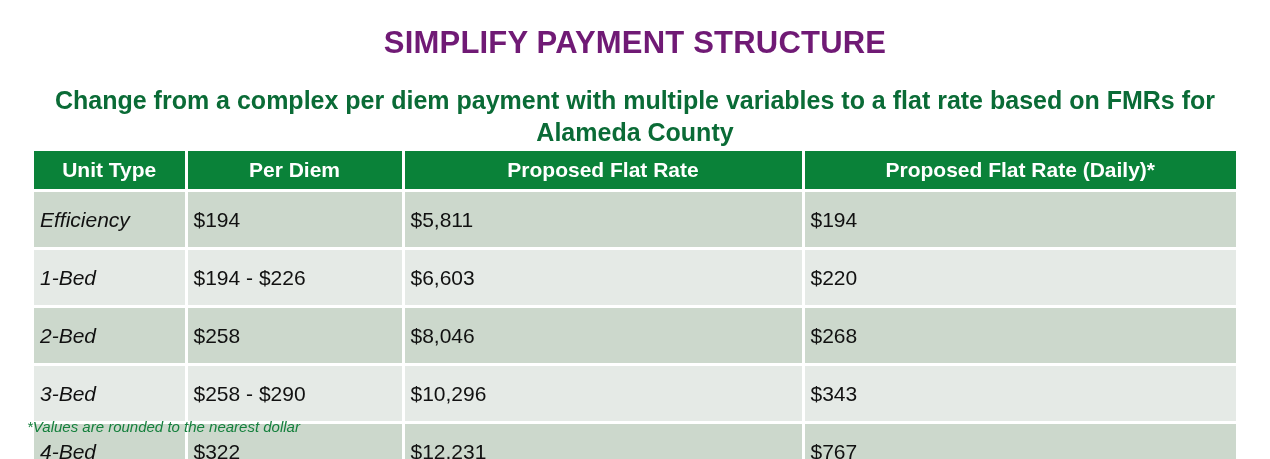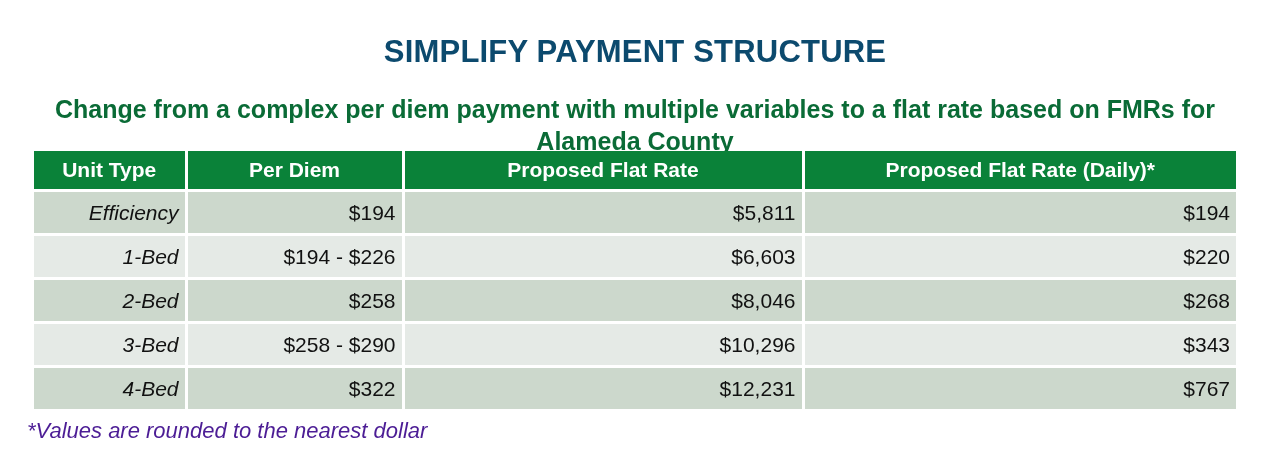--- a/index.html
+++ b/index.html
@@ -25,24 +25,24 @@
   .title-block {
     position: absolute;
     left: 0;
     top: 18px;
     width: 1270px;
     text-align: center;
   }
   .main-title {
     font-size: 31px;
     font-weight: bold;
-    color: #0c4a6e;
+    color: #701a75;
     letter-spacing: 0.2px;
     line-height: 1.18;
-    margin: 16px;
+    margin: 7px;
   }
   .subtitle {
     font-size: 25px;
     font-weight: bold;
     color: #0A6B36;
     line-height: 1.28;
     margin: 22px auto 0 auto;
     width: 1170px;
   }
 
@@ -75,44 +75,44 @@
     border-right: 3px solid #ffffff;
     border-bottom: 3px solid #ffffff;
     white-space: nowrap;
   }
   table.rate-table th:last-child { border-right: none; }
 
   table.rate-table td {
     font-size: 21px;
     color: #111111;
     height: 41px;
-    padding: 0 6px;
-    text-align: right;
+    padding: 7px 6px;
+    text-align: left;
     border-right: 3px solid #ffffff;
     border-bottom: 3px solid #ffffff;
     white-space: nowrap;
   }
   table.rate-table td:last-child { border-right: none; }
   table.rate-table tbody tr:last-child td { border-bottom: none; }
 
   table.rate-table tbody tr.odd td { background: #CCD8CC; }
   table.rate-table tbody tr.even td { background: #E5EAE6; margin-left: 29px; }
 
   td.unit-cell {
     font-style: italic;
   }
 
   
   .footnote {
     position: absolute;
     left: 27px;
     top: 418px;
-    font-size: 22px;
+    font-size: 15px;
     font-style: italic;
-    color: #4c1d95;
+    color: #15803d;
   }
 </style>
 </head>
 <body>
 
 <div class="slide">
 
   <div class="title-block">
     <div class="main-title">SIMPLIFY PAYMENT STRUCTURE</div>
     <div class="subtitle">Change from a complex per diem payment with multiple variables to a flat rate based on FMRs for Alameda County</div>

